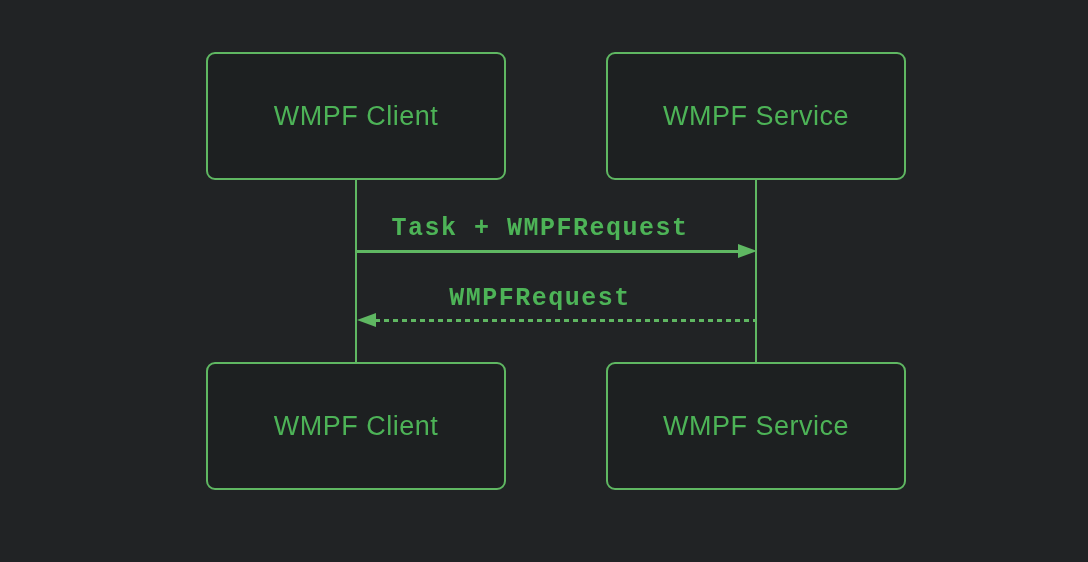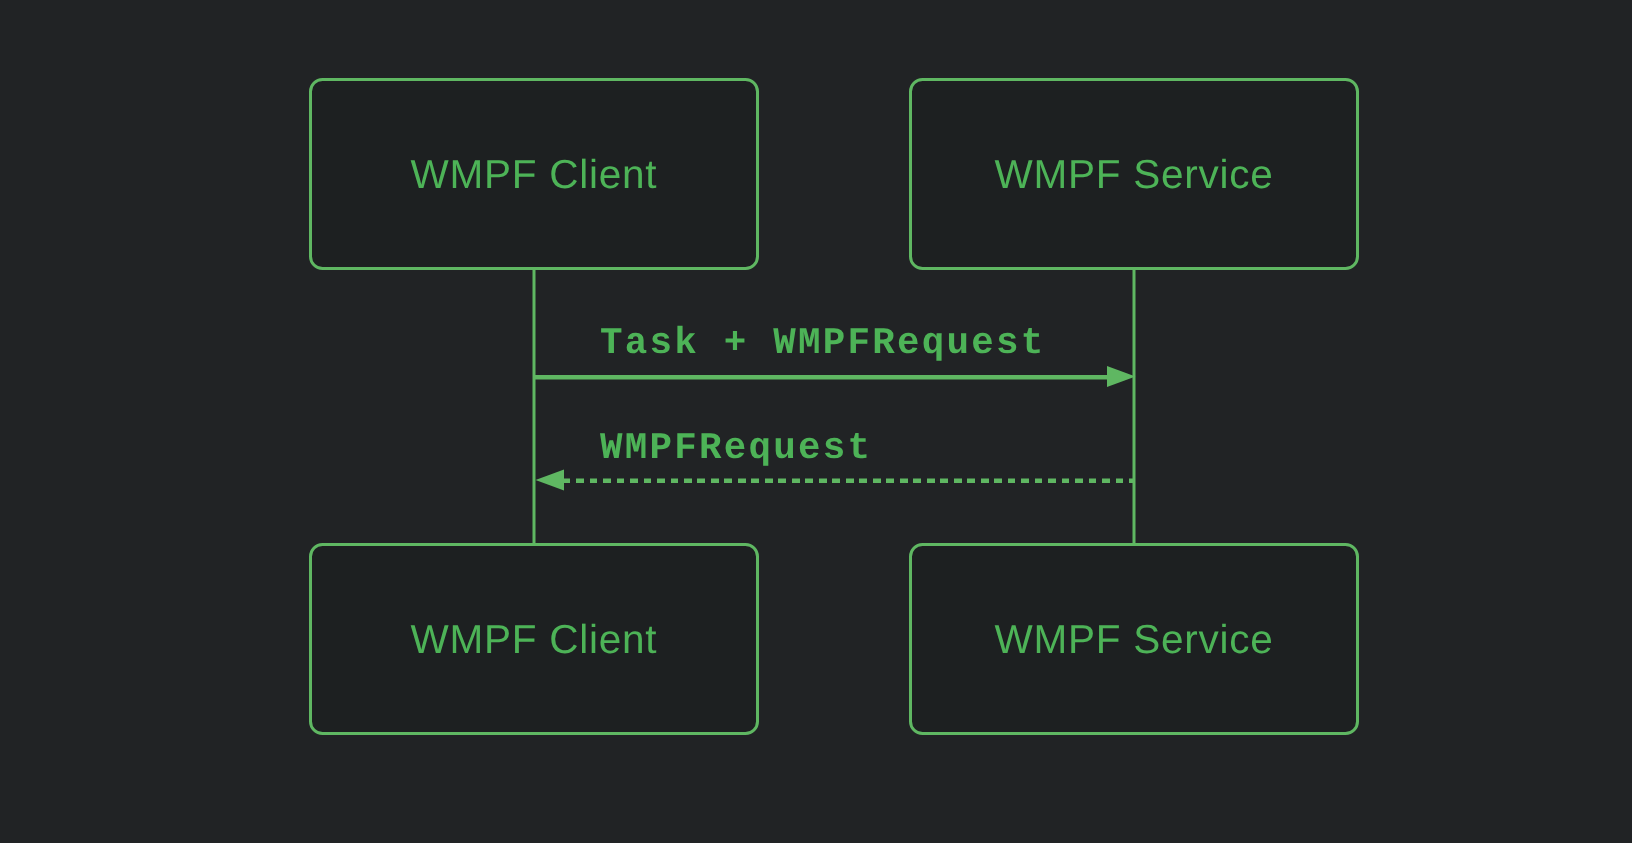--- a/index.html
+++ b/index.html
@@ -86,27 +86,27 @@
     width: 0;
     height: 0;
     border-top: 7px solid transparent;
     border-bottom: 7px solid transparent;
     border-right: 19px solid #5fb762;
   }
   .msg-label {
     position: absolute;
     left: 356px;
     width: 368px;
+    text-align: center;
     color: #4db357;
     font-family: "Liberation Mono", monospace;
     font-weight: 700;
     font-size: 25px;
     letter-spacing: 1.5px;
     white-space: nowrap;
-    padding-left: 44px;
   }
   .label-request  { top: 214px; }
   .label-response { top: 284px; }
 </style>
 </head>
 <body>
 
 <div class="canvas">
 
   <div class="actor-box box-top-left">

